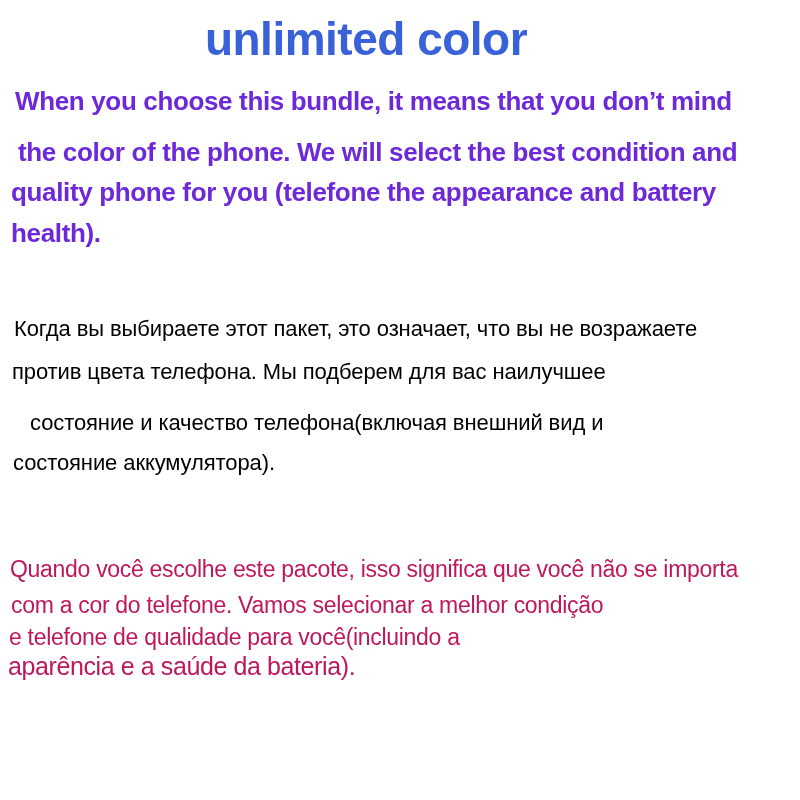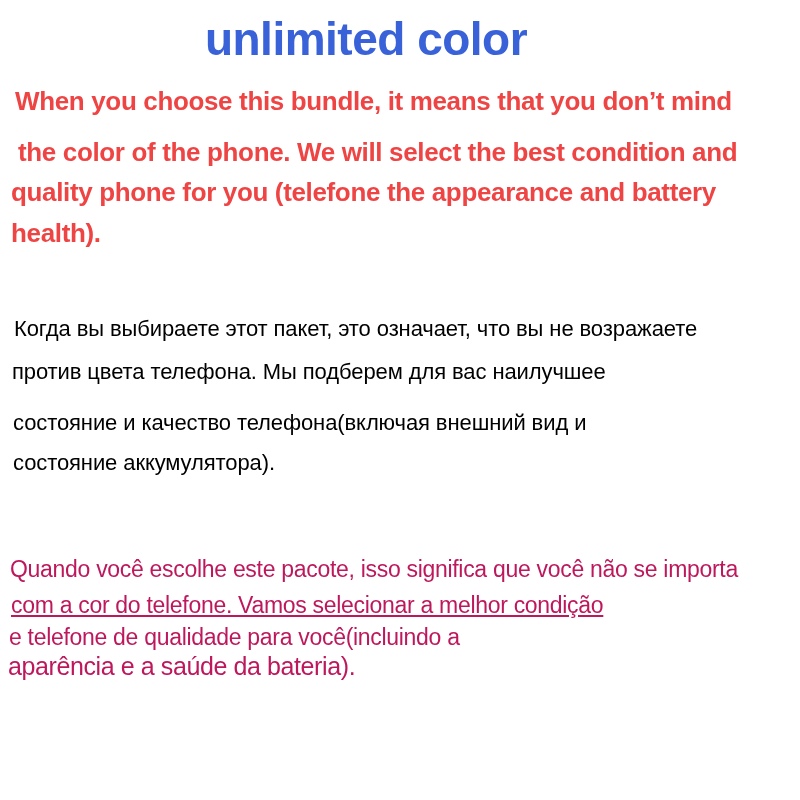--- a/index.html
+++ b/index.html
@@ -41,51 +41,51 @@
   
   .line {
     position: absolute;
     white-space: nowrap;
     font-family: "Liberation Sans", sans-serif;
     font-weight: 400;
   }
 
   
   .en {
-    color: #ef4444;
+    color: #6d28d9;
     font-size: 26px;
     font-weight: 600;
     letter-spacing: -0.35px;
   }
   .en-1 { top: 86px;  left: 15px; }
   .en-2 { top: 137px; left: 18px; }
   .en-3 { top: 177px; left: 11px; }
   .en-4 { top: 218px; left: 11px; }
 
   
   .ru {
     color: #000000;
     font-size: 22px;
     font-weight: 400;
     letter-spacing: -0.1px;
   }
   .ru-1 { top: 316px; left: 14px; }
   .ru-2 { top: 359px; left: 12px; }
-  .ru-3 { top: 410px; left: 13px; }
+  .ru-3 { top: 410px; left: 30px; }
   .ru-4 { top: 450px; left: 13px; }
 
   
   .pt {
     color: #be185d;
     font-size: 23px;
     font-weight: 400;
     letter-spacing: -0.3px;
   }
   .pt-1 { top: 556px; left: 10px; }
-  .pt-2 { top: 592px; left: 11px; text-decoration: underline; }
+  .pt-2 { top: 592px; left: 11px; }
   .pt-3 { top: 624px; left: 9px;  }
   .pt-4 { top: 652px; left: 8px; font-size: 25px; letter-spacing: -0.4px; }
 </style>
 </head>
 <body>
 
 <div class="page">
 
   <div class="title">unlimited color</div>
 

